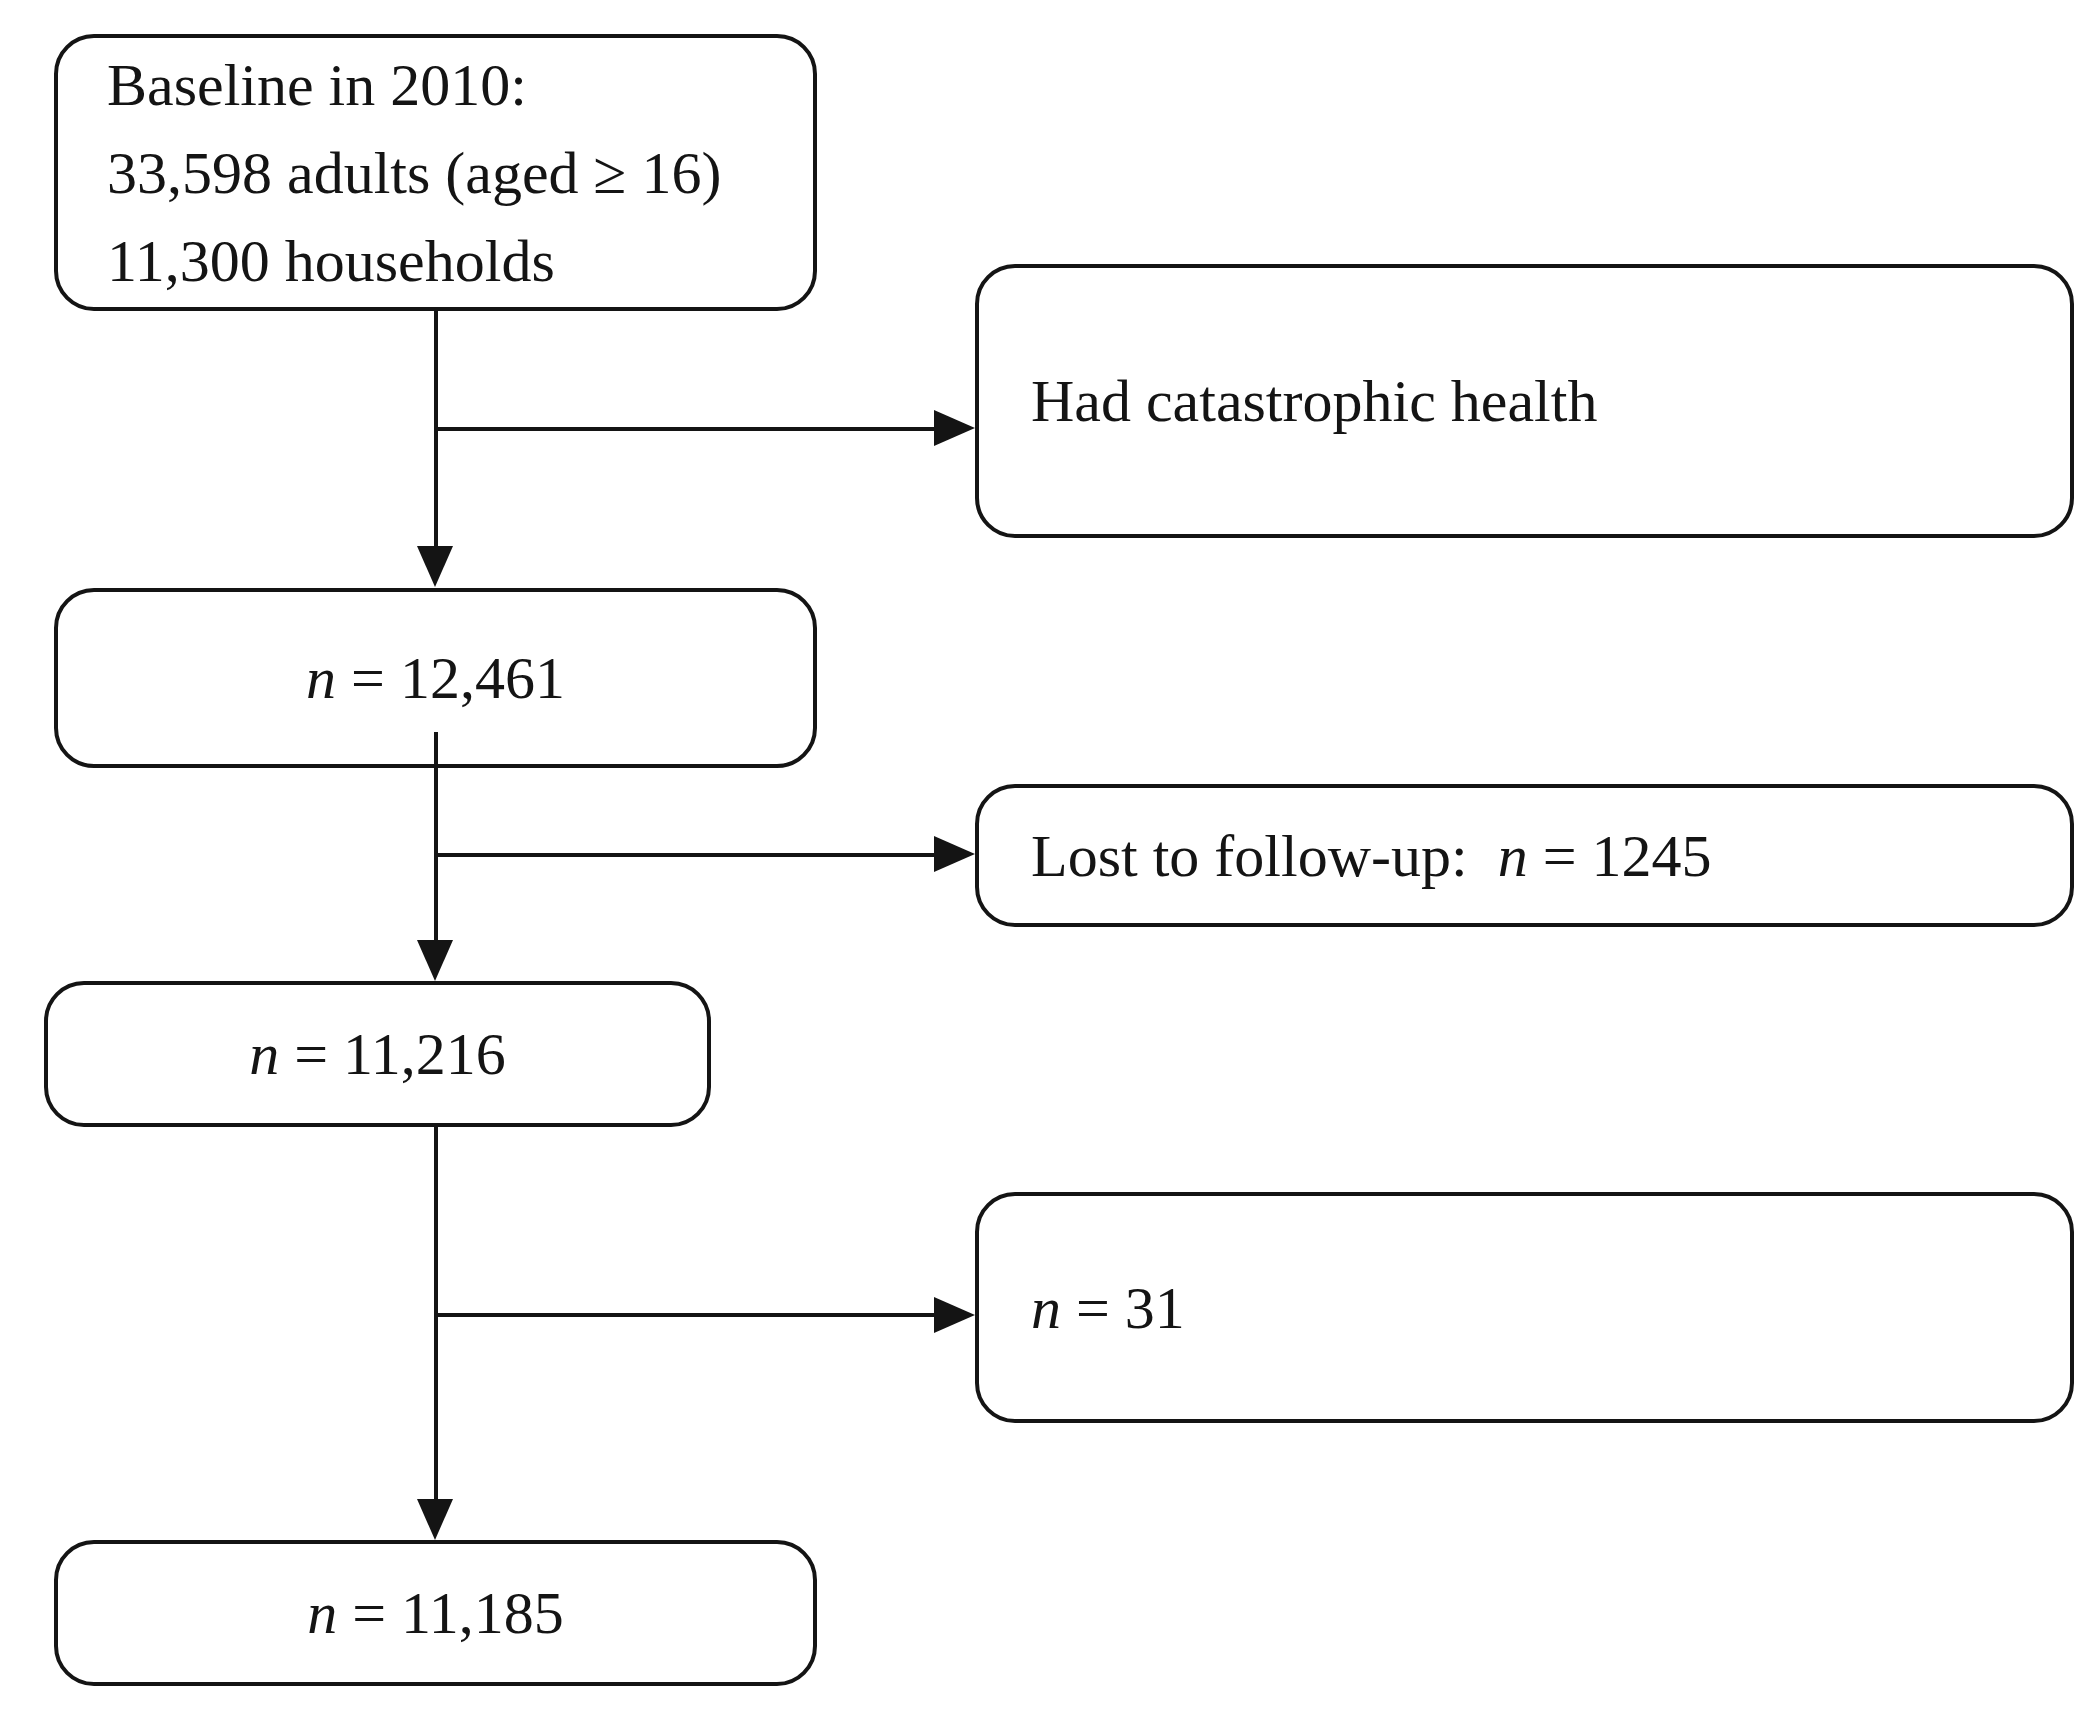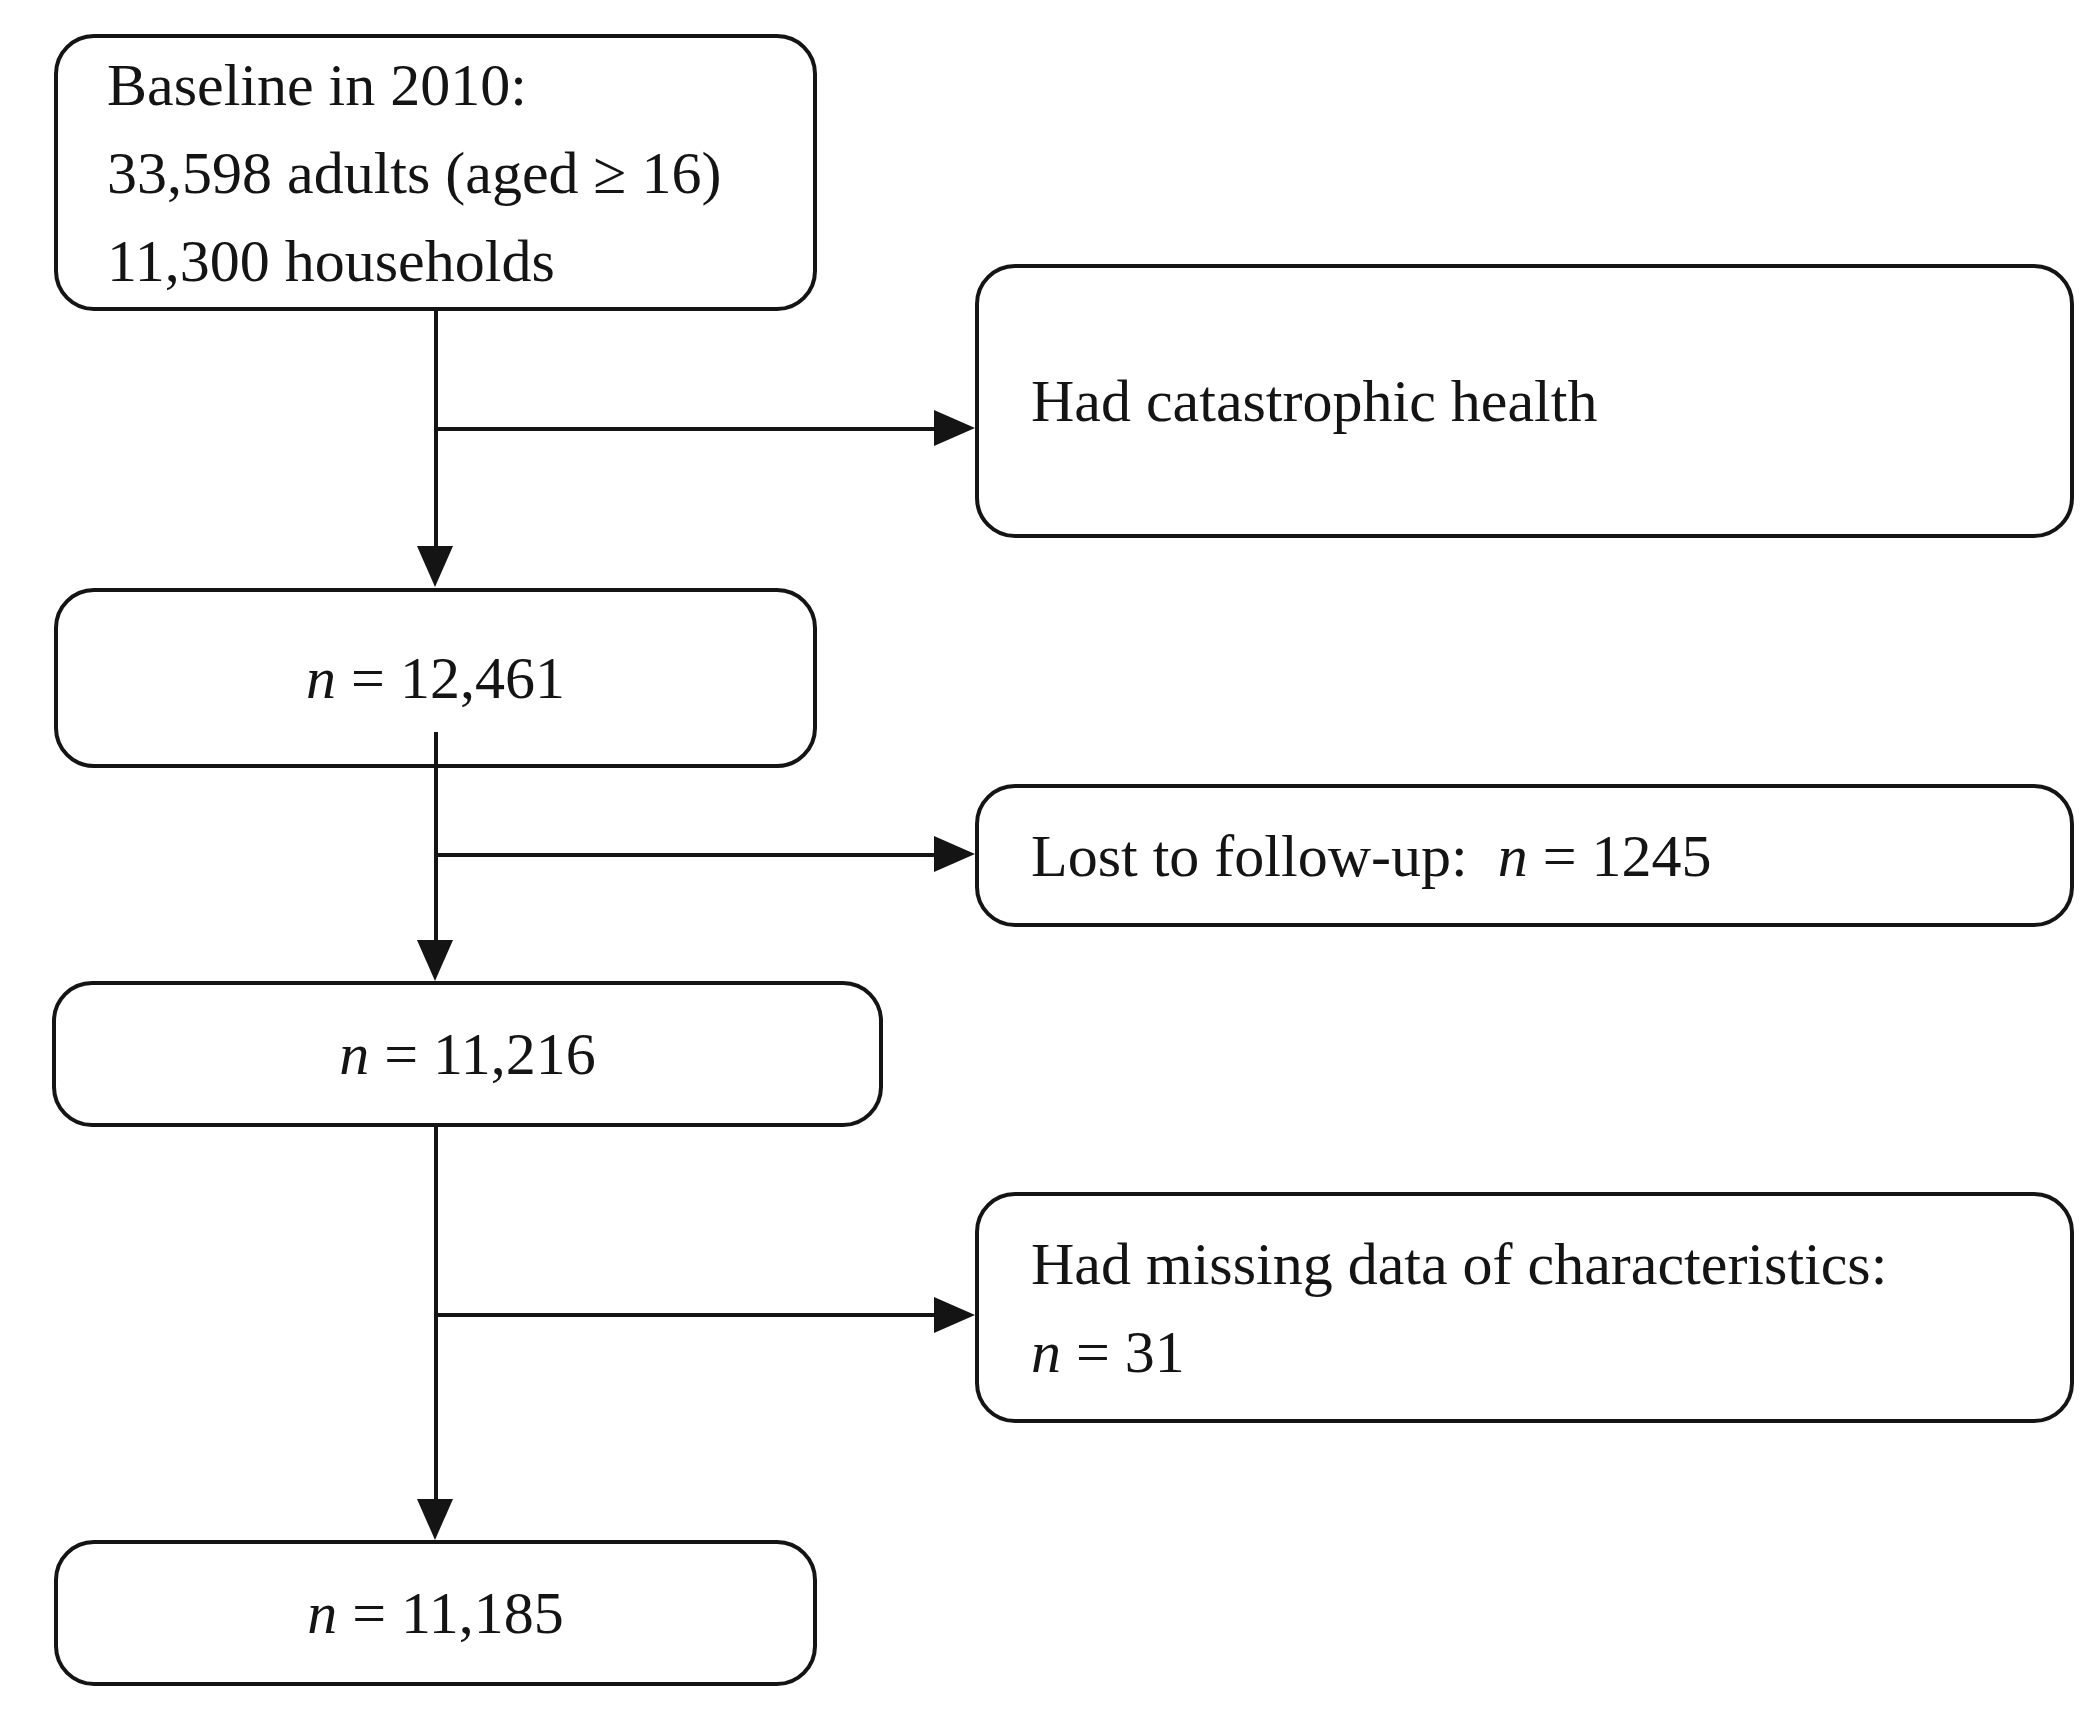--- a/index.html
+++ b/index.html
@@ -72,26 +72,25 @@
 
   <div class="box rightcol" style="left:975px; top:784px; width:1099px; height:143px;">
     <div class="ln"><span>Lost to follow-up:  </span><span class="n">n</span><span> = 1245</span></div>
   </div>
 
   <div class="vline" style="left:434px; top:732px; width:4.3px; height:209px;"></div>
   <div class="arrow-down" style="left:417px; top:940px;"></div>
   <div class="hline" style="left:435px; top:853px; width:500px; height:4.3px;"></div>
   <div class="arrow-right" style="left:934px; top:836px;"></div>
 
-  <div class="box centered" style="left:52px; top:981px; width:831px; height:146px;justify-content:center;">
+  <div class="box centered" style="left:44px; top:981px; width:667px; height:146px;justify-content:center;">
     <div class="ln"><span class="n">n</span><span> = 11,216</span></div>
   </div>
 
   <div class="box rightcol" style="left:975px; top:1192px; width:1099px; height:231px;">
-    <div class="ln">Had missing data of characteristics:</div>
     <div class="ln"><span class="n">n</span><span> = 31</span></div>
   </div>
 
   <div class="vline" style="left:434px; top:1125px; width:4.3px; height:375px;"></div>
   <div class="arrow-down" style="left:417px; top:1499px;"></div>
   <div class="hline" style="left:435px; top:1313px; width:500px; height:4.3px;"></div>
   <div class="arrow-right" style="left:934px; top:1297px;"></div>
 
   <div class="box centered" style="left:54px; top:1540px; width:763px; height:146px;">
     <div class="ln"><span class="n">n</span><span> = 11,185</span></div>

